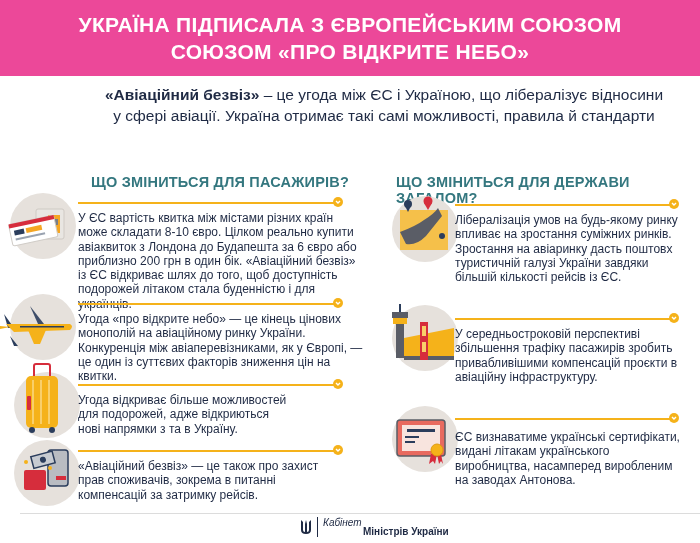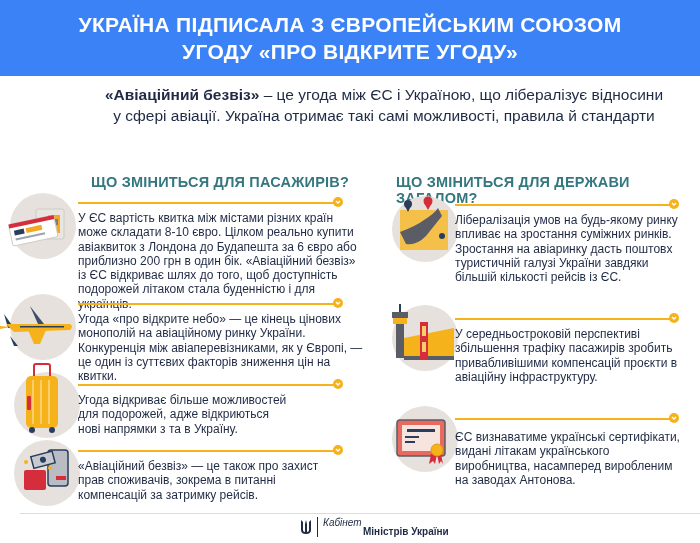--- a/index.html
+++ b/index.html
@@ -1,19 +1,19 @@
 <!DOCTYPE html>
 <html><head>
 <meta charset="utf-8">
 <style>
   * { box-sizing: border-box; margin: 0; padding: 0; }
   html, body { width: 700px; height: 543px; background: #ffffff; overflow: hidden; }
   body { font-family: "Liberation Sans", "DejaVu Sans", sans-serif; color: #1f2a44; position: relative; }
 
-  .header { position: absolute; left: 0; top: 0; width: 700px; height: 76px; background: #3b82f6; display: flex; flex-direction: column; align-items: center; justify-content: center; }
+  .header { position: absolute; left: 0; top: 0; width: 700px; height: 76px; background: #ec4899; display: flex; flex-direction: column; align-items: center; justify-content: center; }
   .header .line { color: #ffffff; font-weight: bold; font-size: 21px; letter-spacing: 0.3px; line-height: 27px; text-align: center; }
 
   .intro { position: absolute; left: 0; top: 84px; width: 700px; text-align: center; font-size: 15.5px; line-height: 21px; color: #1f2a44; margin-left: 34px; }
   .intro b { font-weight: bold; }
 
   .col-title { position: absolute; top: 174px; font-size: 14.5px; font-weight: bold; color: #34777f; letter-spacing: 0.2px; }
 
   .item { position: absolute; }
   .item .circle { position: absolute; width: 66px; height: 66px; border-radius: 50%; background: #e6e1dc; }
   .item .rule { position: absolute; height: 2px; background: #f5b21a; }
@@ -26,21 +26,21 @@
   .footer .trident { width: 14px; height: 18px; }
   .footer .sep { width: 1px; height: 20px; background: #1f2a44; margin: 0 5px 0 4px; }
   .footer .label1 { font-size: 10px; line-height: 9px; color: #1f2a44; font-style: italic; }
   .footer .label2 { font-size: 10px; line-height: 10px; font-weight: bold; color: #1f2a44; margin-left: 40px; }
 </style>
 </head>
 <body>
 
 <div class="header">
   <div class="line">УКРАЇНА ПІДПИСАЛА З ЄВРОПЕЙСЬКИМ СОЮЗОМ</div>
-  <div class="line">УГОДУ «ПРО ВІДКРИТЕ УГОДУ»</div>
+  <div class="line">СОЮЗОМ «ПРО ВІДКРИТЕ НЕБО»</div>
 </div>
 
 <div class="intro">
   <div><b>«Авіаційний безвіз»</b><span> – це угода між ЄС і Україною, що лібералізує відносини</span></div>
   <div>у сфері авіації. Україна отримає такі самі можливості, правила й стандарти</div>
 </div>
 
 <div class="col-title" style="left:91px;">ЩО ЗМІНИТЬСЯ ДЛЯ ПАСАЖИРІВ?</div>
 <div class="col-title" style="left:396px;">ЩО ЗМІНИТЬСЯ ДЛЯ ДЕРЖАВИ ЗАГАЛОМ?</div>
 

